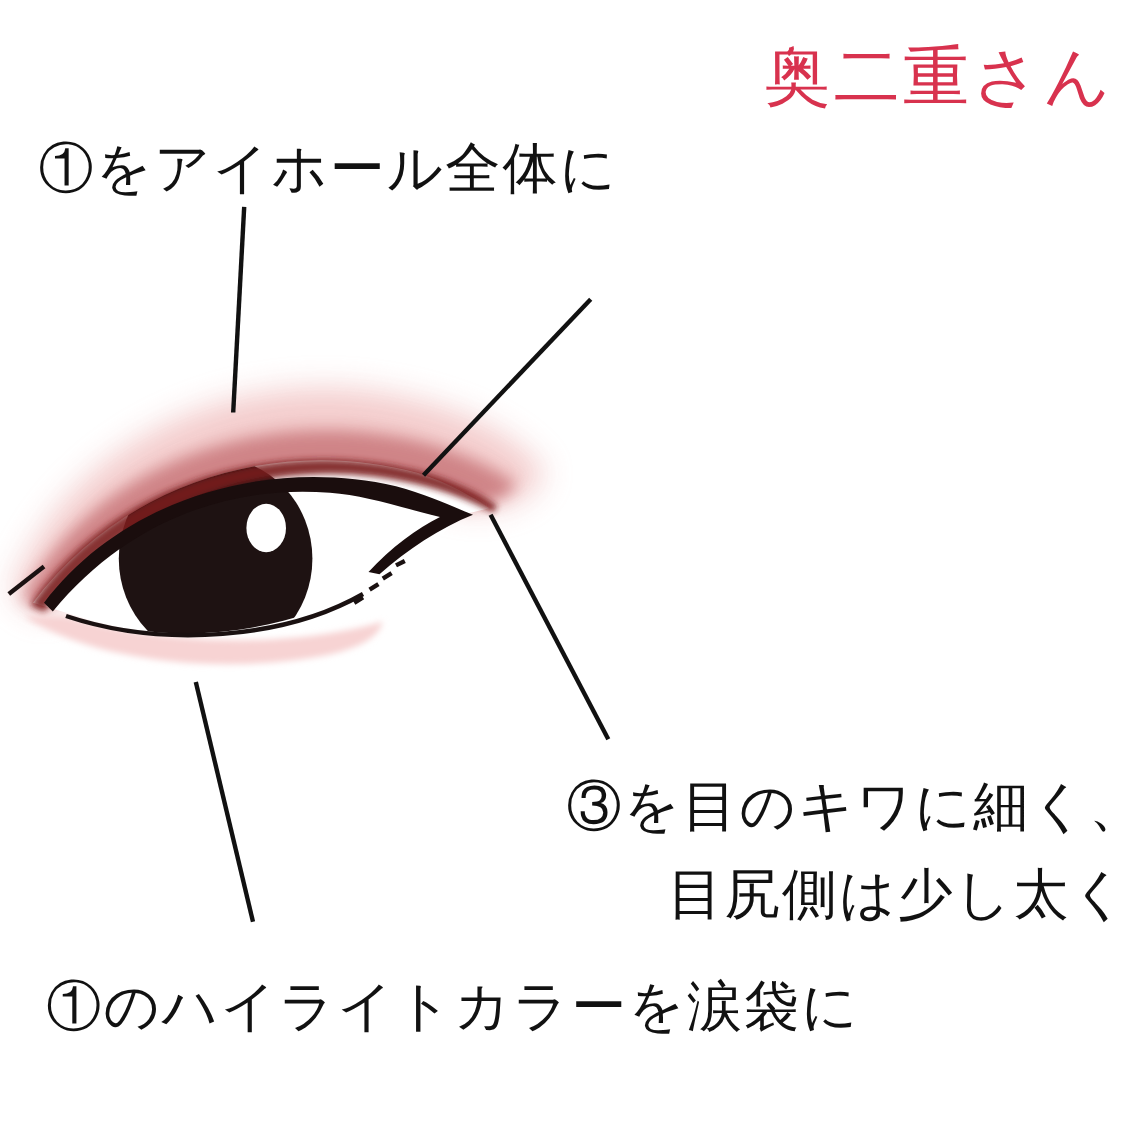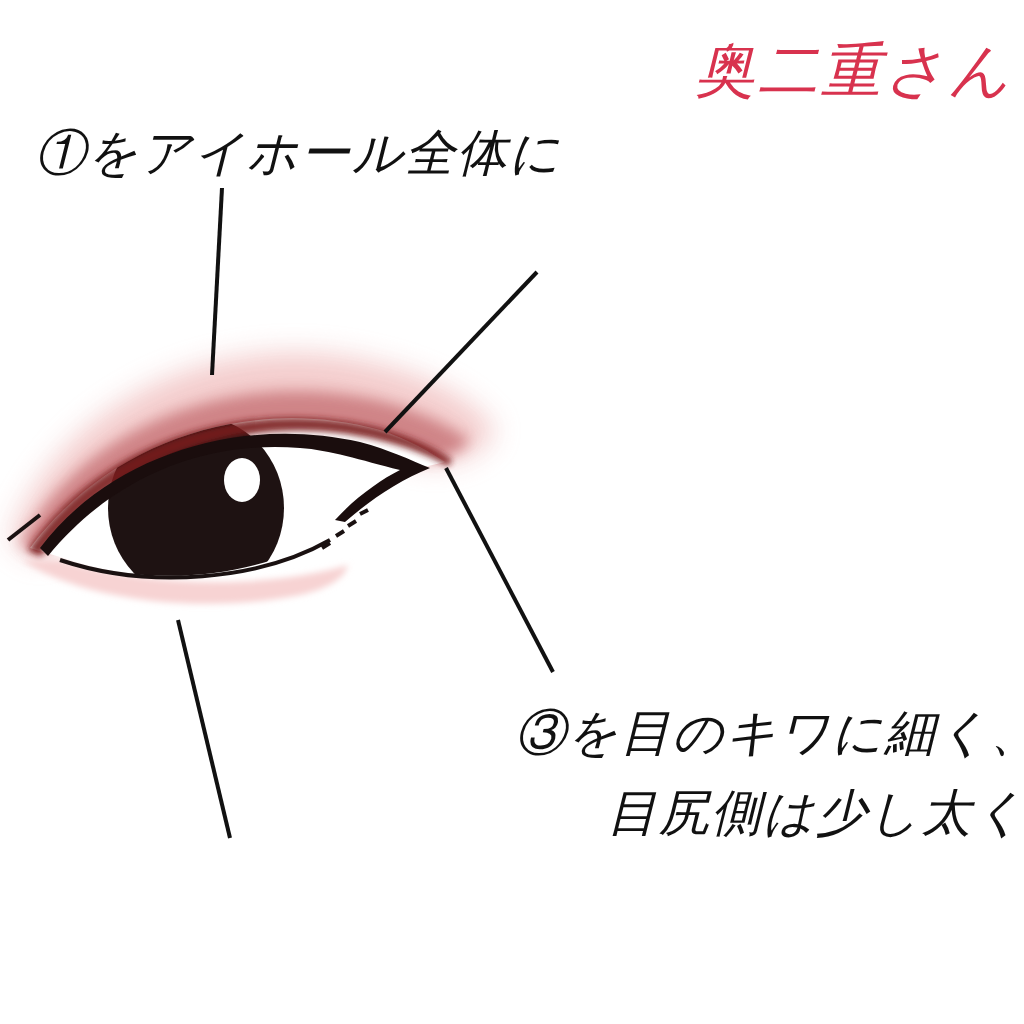--- a/index.html
+++ b/index.html
@@ -4,21 +4,20 @@
   <style>
     html, body { margin: 0; padding: 0; background: #ffffff; }
     #canvas {
       position: relative;
       width: 1024px;
       height: 964px;
       background: #ffffff;
       overflow: hidden;
       font-family: "DejaVu Serif", "Liberation Serif", serif;
       color: #111111;
-      font-style: italic;
     }
     .label {
       position: absolute;
       white-space: nowrap;
       font-size: 50px;
       line-height: 1;
       letter-spacing: 2px;
     }
     .title {
       position: absolute;
@@ -92,14 +91,15 @@
 
   <div class="title" style="left: 695px; top: 40px; color: #d8324e;">奥二重さん</div>
 
   <div class="label" style="left: 35px; top: 128px;">①をアイホール全体に</div>
 
 
   <div class="label" style="left: 515px; top: 708px;">③を目のキワに細く、</div>
 
   <div class="label" style="left: 607px; top: 788px;">目尻側は少し太く</div>
 
+  <div class="label" style="left: 42px; top: 890px;">①のハイライトカラーを涙袋に</div>
 
 </div>
 
 </body></html>

